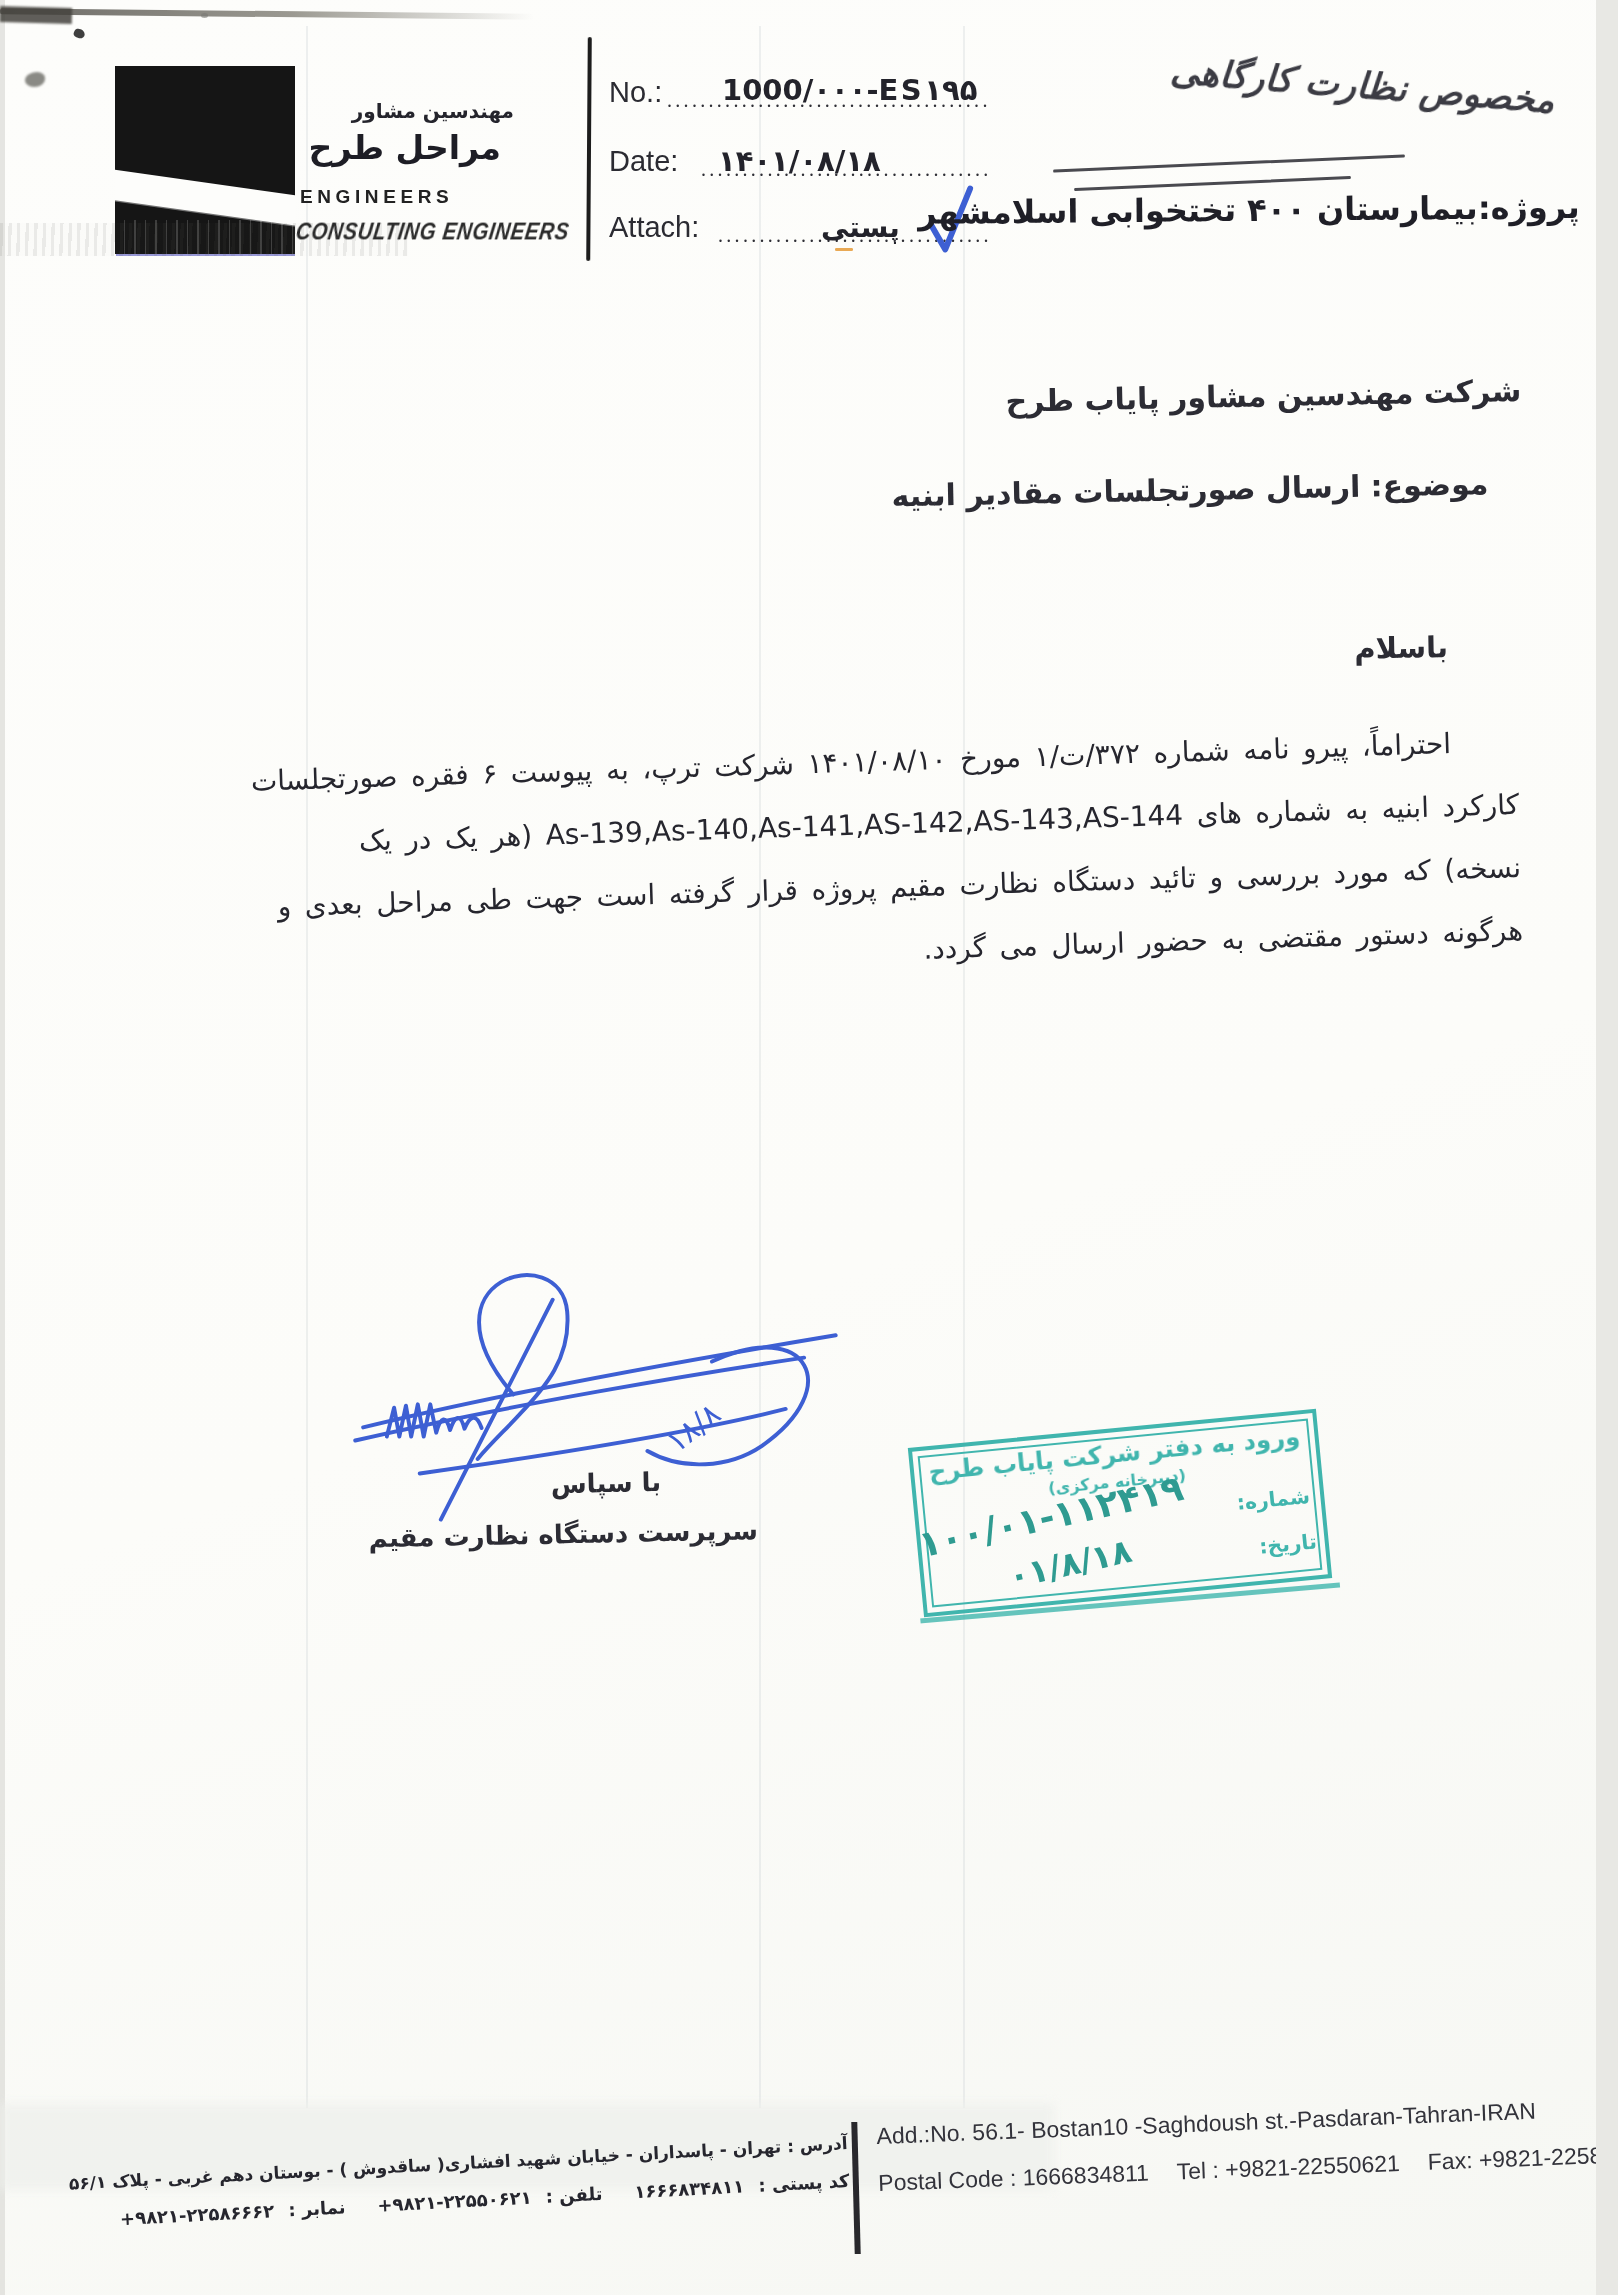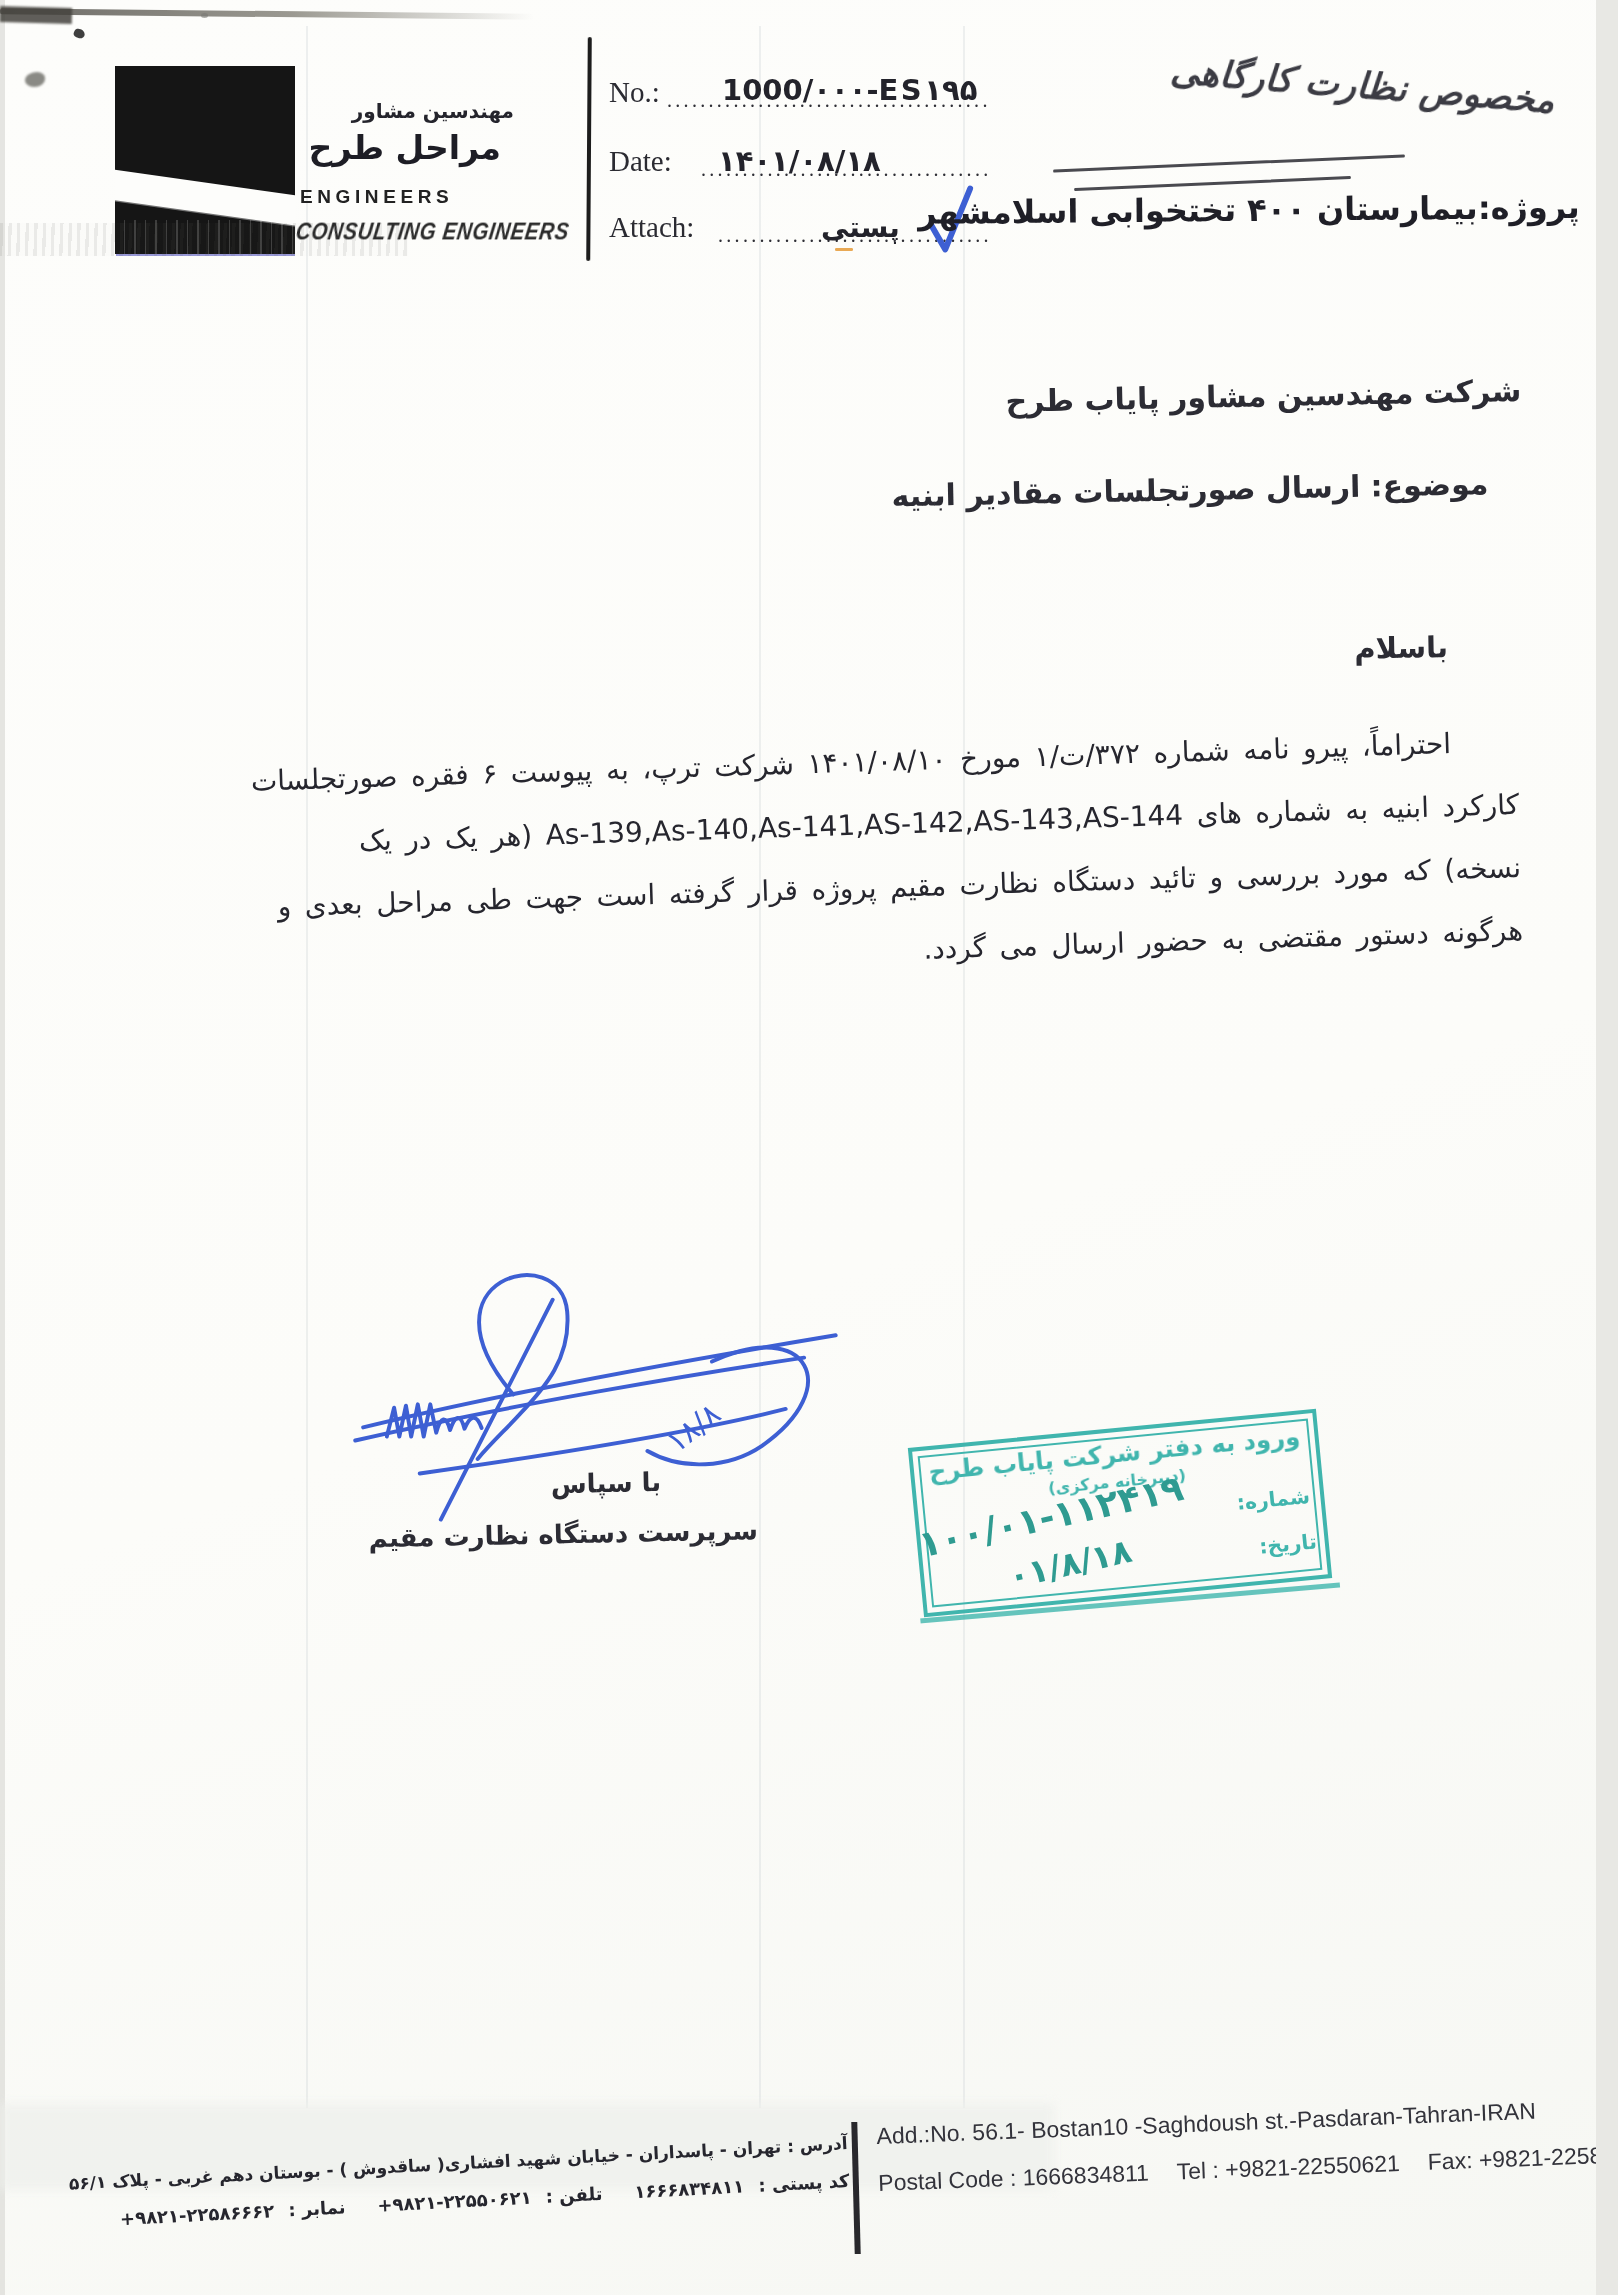--- a/index.html
+++ b/index.html
@@ -50,21 +50,21 @@
   .logo-fa-large{position:absolute;right:1095px;top:128px;font-size:33px;font-weight:bold;direction:rtl;color:#1d1d25;}
   .logo-en-name{position:absolute;left:300px;top:186px;font-size:19px;font-weight:bold;letter-spacing:4.6px;color:#222;font-family:"Liberation Sans",sans-serif;}
   .logo-en-tagline{position:absolute;left:296px;top:221px;font-size:20.4px;font-style:italic;font-weight:bold;color:#2b2b2b;
     letter-spacing:0.7px;transform:skewX(-8deg) scaleY(1.12);filter:blur(0.7px);font-family:"Liberation Sans",sans-serif;white-space:nowrap;}
   
   .jagged-divider{position:absolute;left:587px;top:37px;width:4px;height:224px;background:#1d1d1d;transform:rotate(.4deg);filter:blur(0.3px);border-radius:2px;}
   .ref-row{position:absolute;left:609px;width:379px;height:42px;}
   .ref-row.r-no{top:76px;}
   .ref-row.r-date{top:145px;}
   .ref-row.r-attach{top:211px;}
-  .ref-lbl{font-family:Liberation Serif, serif;font-size:29px;color:#2b2b32;}
+  .ref-lbl{font-family:Liberation Sans, sans-serif;font-size:29px;color:#2b2b32;}
   .ref-dots{position:absolute;right:0;bottom:5.3px;height:24px;overflow:hidden;white-space:nowrap;
     font-family:"Liberation Serif",serif;font-size:20px;letter-spacing:3.3px;color:#2f2f36;}
   .r-no .ref-dots{left:58px;}
   .r-date .ref-dots{left:92px;}
   .r-attach .ref-dots{left:109px;}
   .ref-val{position:absolute;font-weight:bold;color:#23232b;white-space:nowrap;}
   .r-no .ref-val{left:113px;top:-2.6px;font-size:29px;letter-spacing:2.6px;}
   .r-date .ref-val{left:109px;top:-1.3px;font-size:29px;letter-spacing:4px;}
   .r-attach .ref-val{left:212px;top:0;font-size:28px;}
   .check-icon{position:absolute;left:926px;top:184px;width:49px;height:72px;}

